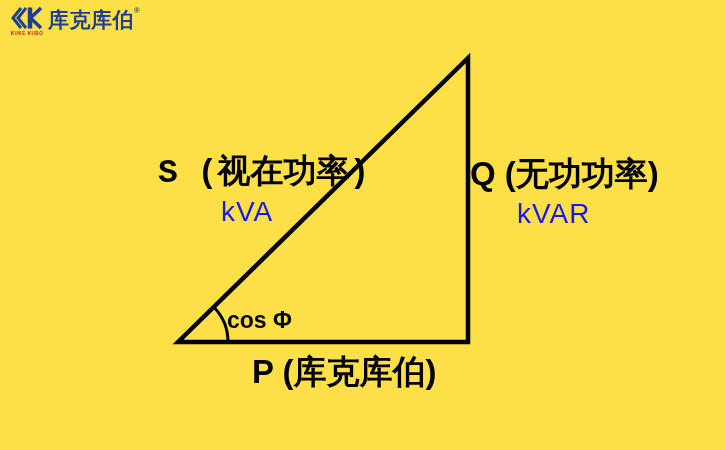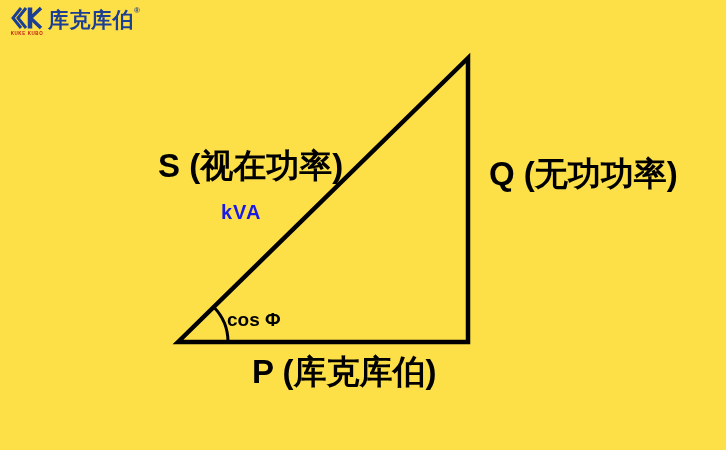--- a/index.html
+++ b/index.html
@@ -77,39 +77,39 @@
     position: absolute;
     color: #000000;
     font-weight: bold;
     font-size: 33px;
     line-height: 38px;
     white-space: nowrap;
   }
   .unit {
     position: absolute;
     color: #1a1ae6;
-    font-weight: bold;
-    font-size: 20px;
+    font-weight: normal;
+    font-size: 28px;
     line-height: 34px;
     white-space: nowrap;
     letter-spacing: 1px;
   }
-  .lbl-s    { left: 158px; top: 147px; }
+  .lbl-s    { left: 158px; top: 155px; font-family: Liberation Mono, monospace; }
   .unit-kva { left: 221px; top: 195px; }
-  .lbl-q    { left: 470px; top: 155px; padding-left: 19px; }
+  .lbl-q    { left: 470px; top: 155px; }
   .unit-kvar{ left: 517px; top: 197px; }
   .lbl-p    { left: 252px; top: 353px; }
   .unit-kw  { left: 308px; top: 389px; }
   .lbl-cos {
     position: absolute;
     left: 227px;
     top: 305px;
     color: #000000;
     font-weight: 600;
-    font-size: 19px;
+    font-size: 23px;
     line-height: 30px;
     white-space: nowrap;
   }
 </style>
 </head>
 <body>
 
 <div class="stage">
 
   <div class="logo">
@@ -129,18 +129,19 @@
 
   <svg class="tri" viewBox="0 0 726 450">
     <path d="M178 342 L468 58 L468 342 Z" fill="none" stroke="#000000" stroke-width="4.5" stroke-linejoin="miter" stroke-linecap="square"></path>
     <path d="M228 342 A 50 50 0 0 0 213.7 307" fill="none" stroke="#000000" stroke-width="3"></path>
   </svg>
 
   <div class="lbl lbl-s">S (视在功率)</div>
   <div class="unit unit-kva">kVA</div>
 
   <div class="lbl lbl-q">Q (无功功率)</div>
+  <div class="unit unit-kvar">kVAR</div>
 
   <div class="lbl-cos">cos Φ</div>
 
   <div class="lbl lbl-p">P (库克库伯)</div>
 
 </div>
 
 </body></html>

